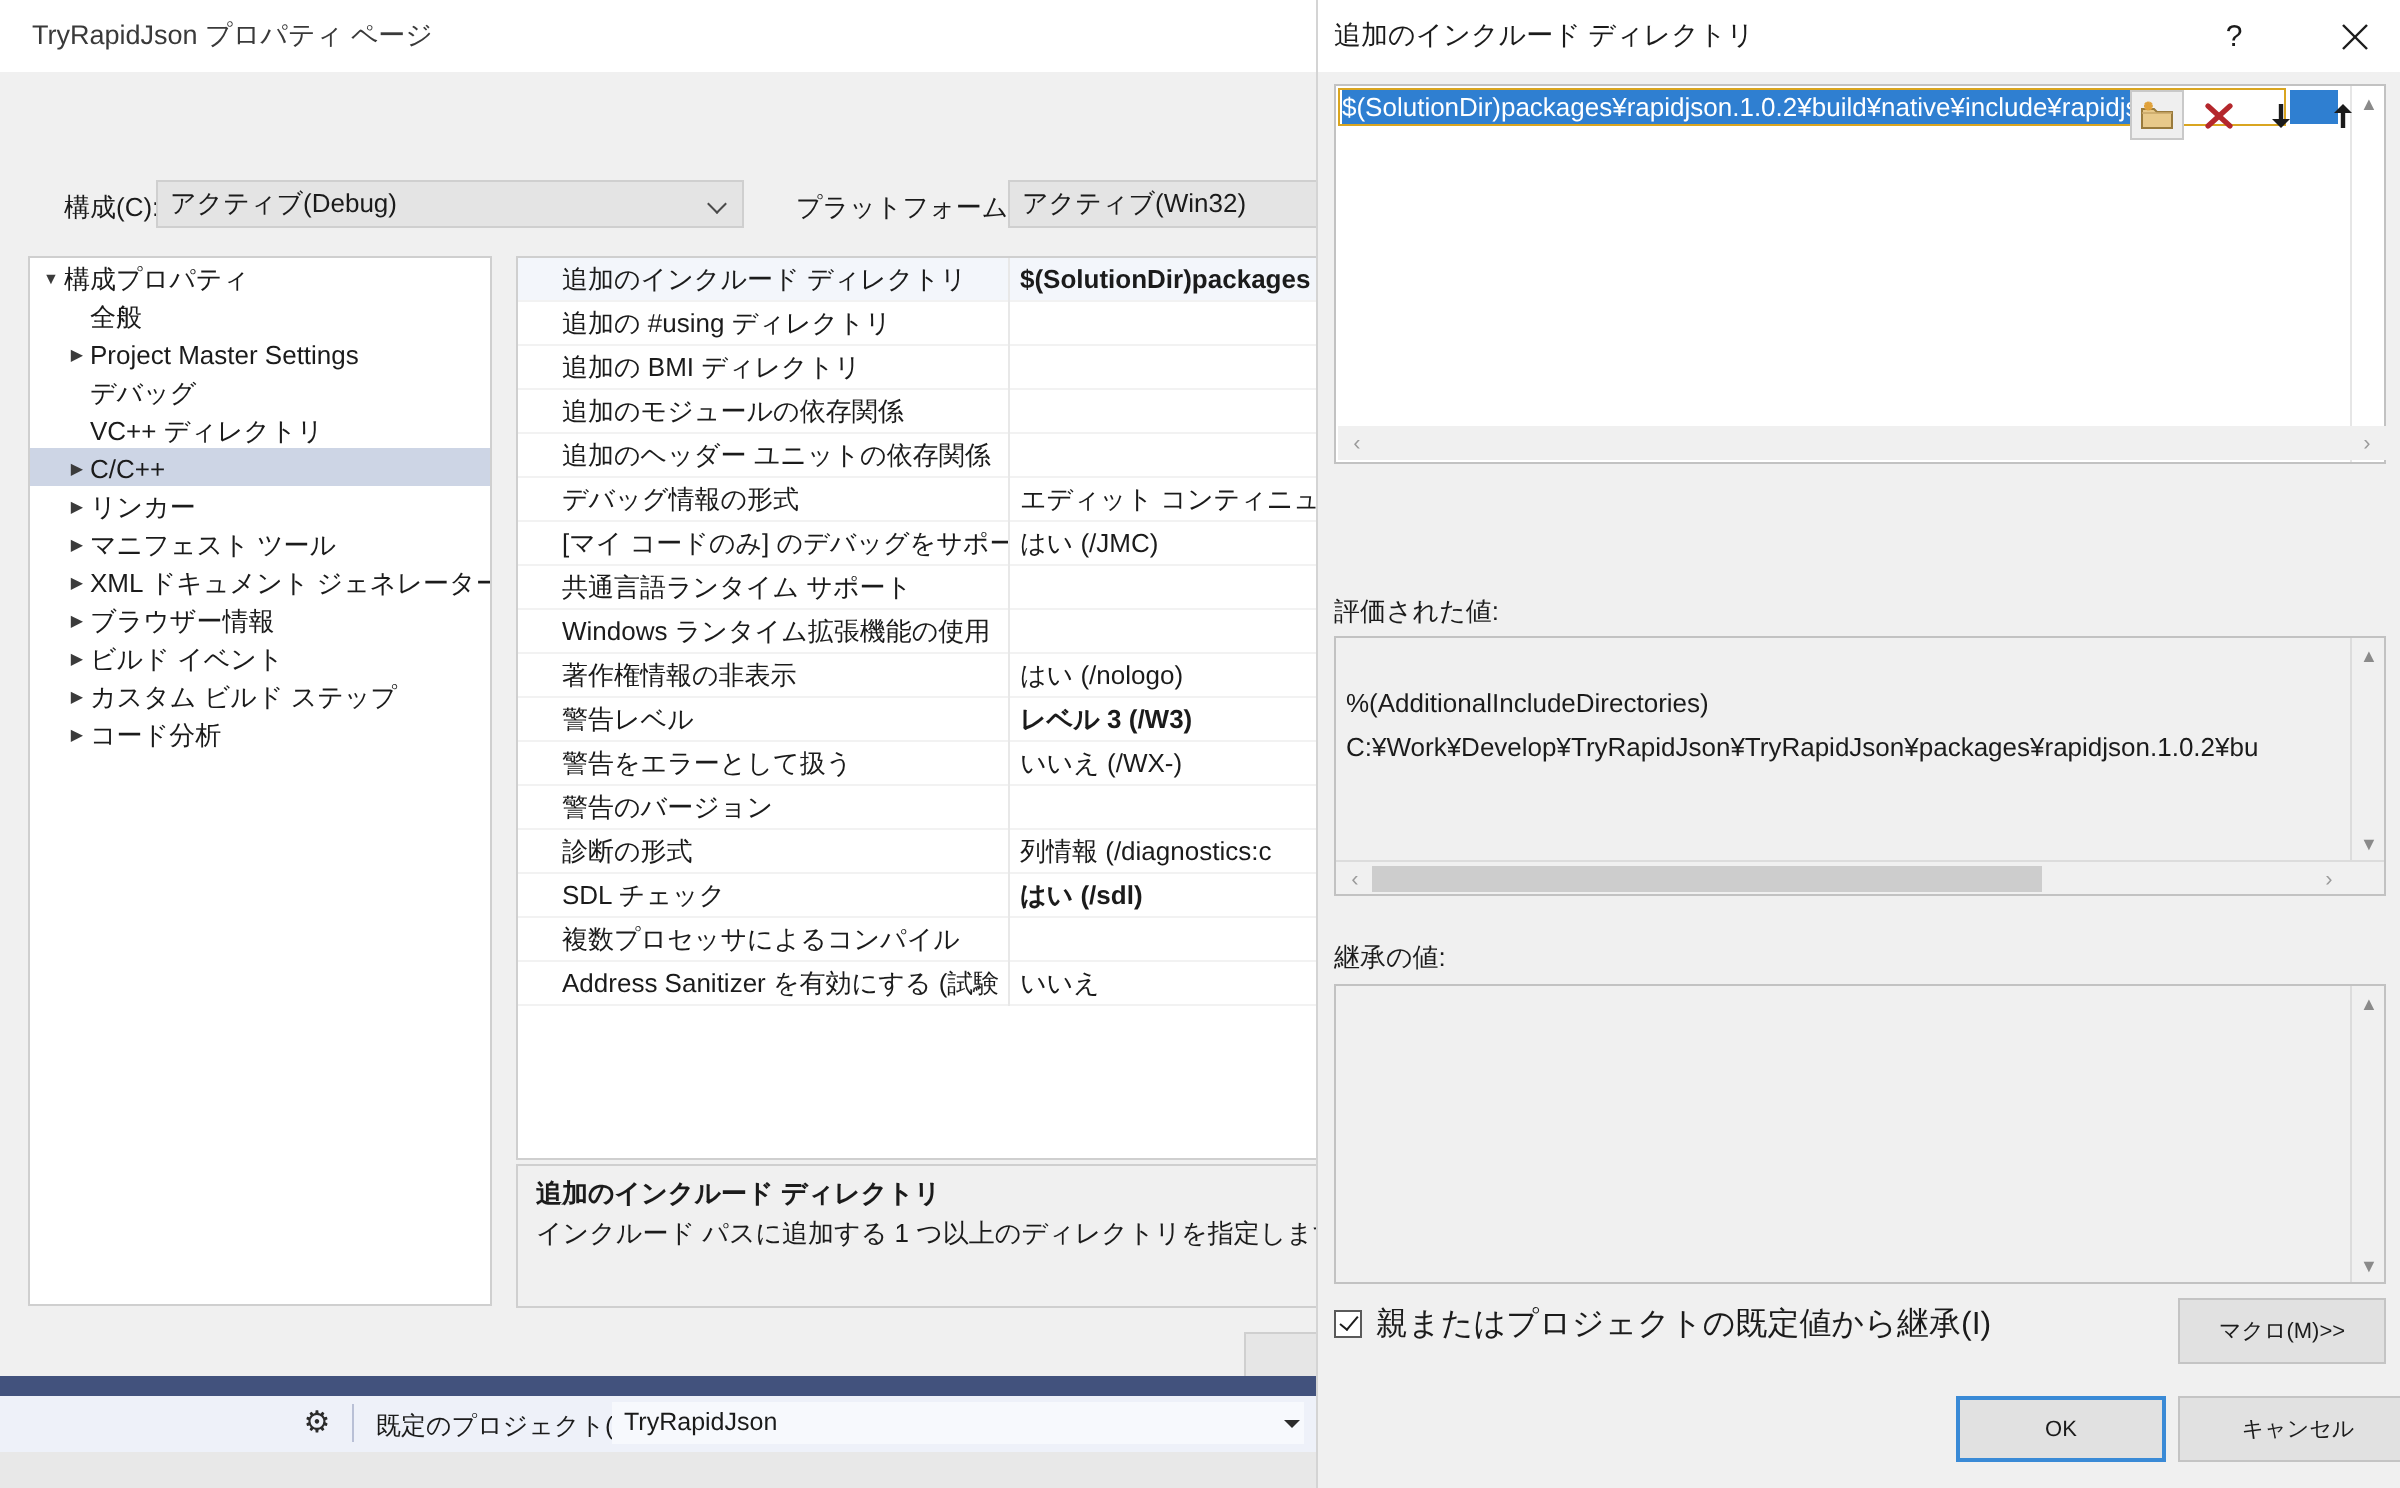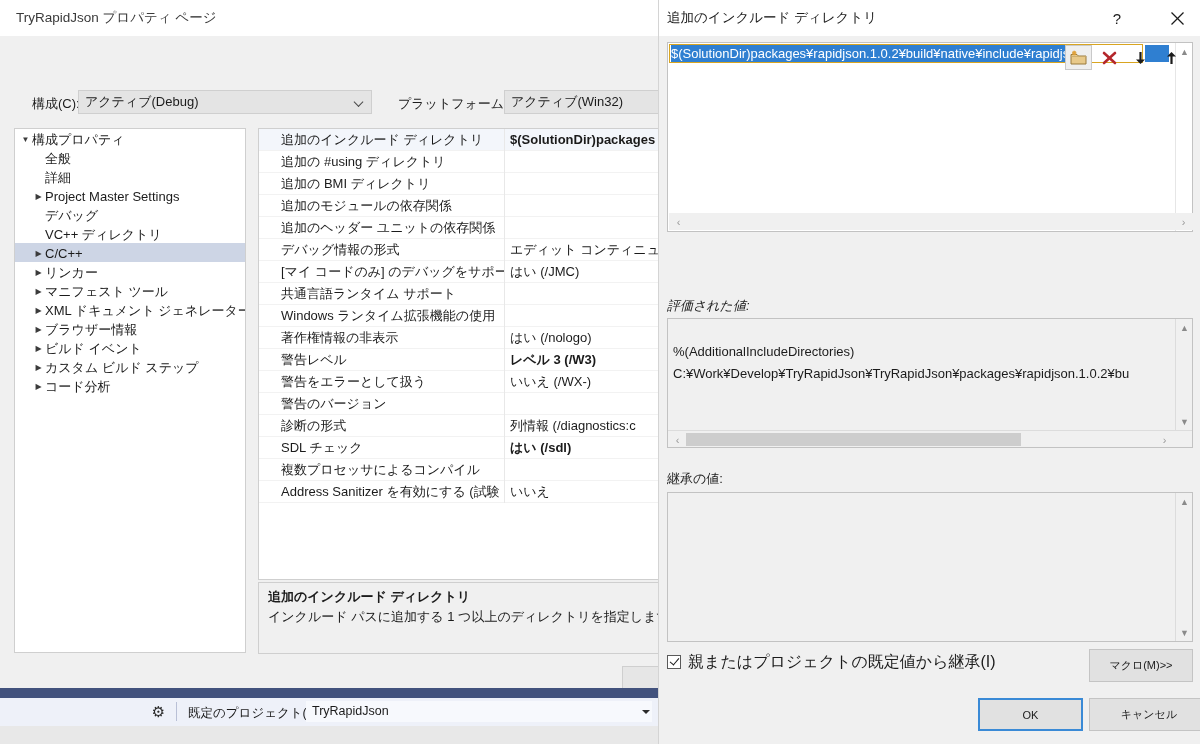--- a/index.html
+++ b/index.html
@@ -323,21 +323,20 @@
       </div>
 
       <div class="cfg-label" style="left:382px; top:59px;">プラットフォーム(P):</div>
       <div class="combo" style="left:504px; top:54px; width:156px;">
         <span>アクティブ(Win32)</span>
       </div>
 
       <div id="tree">
           <div class="tree-item"><span class="tw tri-open" style="margin-left: 0px;"></span><span class="tree-label">構成プロパティ</span></div>
           <div class="tree-item"><span class="tw " style="margin-left: 13px;"></span><span class="tree-label">全般</span></div>
-          <div class="tree-item"><span class="tw " style="margin-left: 13px;"></span><span class="tree-label">詳細</span></div>
           <div class="tree-item"><span class="tw tri-closed" style="margin-left: 13px;"></span><span class="tree-label">Project Master Settings</span></div>
           <div class="tree-item"><span class="tw " style="margin-left: 13px;"></span><span class="tree-label">デバッグ</span></div>
           <div class="tree-item"><span class="tw " style="margin-left: 13px;"></span><span class="tree-label">VC++ ディレクトリ</span></div>
           <div class="tree-item sel"><span class="tw tri-closed" style="margin-left: 13px;"></span><span class="tree-label">C/C++</span></div>
           <div class="tree-item"><span class="tw tri-closed" style="margin-left: 13px;"></span><span class="tree-label">リンカー</span></div>
           <div class="tree-item"><span class="tw tri-closed" style="margin-left: 13px;"></span><span class="tree-label">マニフェスト ツール</span></div>
           <div class="tree-item"><span class="tw tri-closed" style="margin-left: 13px;"></span><span class="tree-label">XML ドキュメント ジェネレーター</span></div>
           <div class="tree-item"><span class="tw tri-closed" style="margin-left: 13px;"></span><span class="tree-label">ブラウザー情報</span></div>
           <div class="tree-item"><span class="tw tri-closed" style="margin-left: 13px;"></span><span class="tree-label">ビルド イベント</span></div>
           <div class="tree-item"><span class="tw tri-closed" style="margin-left: 13px;"></span><span class="tree-label">カスタム ビルド ステップ</span></div>
@@ -459,21 +458,21 @@
       <div id="list-scroll-v">
         <div class="sb-arrow" style="top:0;">▲</div>
         <div class="sb-arrow" style="bottom:0;">▼</div>
       </div>
       <div id="list-hscroll">
         <div class="hsb-arrow" style="left:1px;">‹</div>
         <div class="hsb-arrow" style="right:1px;">›</div>
       </div>
     </div>
 
-    <div class="dlg-label" style="left:8px; top:297px;font-style:italic;">評価された値:</div>
+    <div class="dlg-label" style="left:8px; top:297px;">評価された値:</div>
     <div id="eval-box">
       <div class="eval-line" style="top:5px;margin-top:42px;">C:¥Work¥Develop¥TryRapidJson¥TryRapidJson¥packages¥rapidjson.1.0.2¥bu</div>
       <div class="eval-line" style="top:25px;">%(AdditionalIncludeDirectories)</div>
       <div id="eval-vsb">
         <div class="sb-arrow" style="top:0;">▲</div>
         <div class="sb-arrow" style="bottom:0;">▼</div>
       </div>
       <div id="eval-hsb">
         <div class="hsb-arrow" style="left:1px;">‹</div>
         <div id="eval-hthumb"></div>

